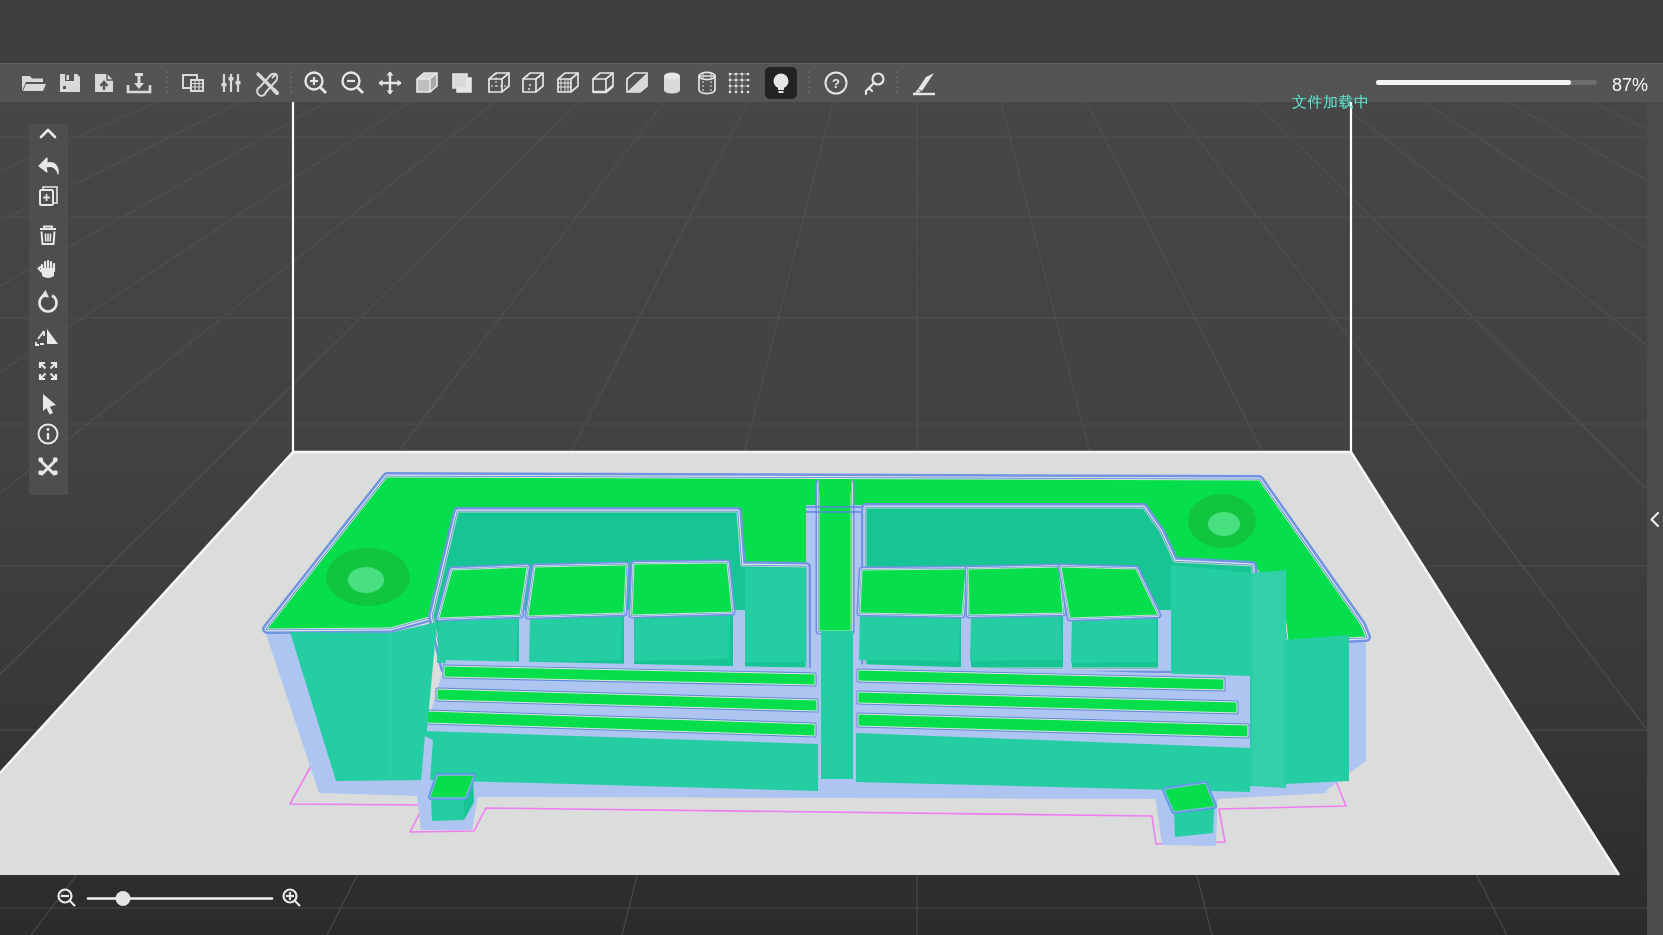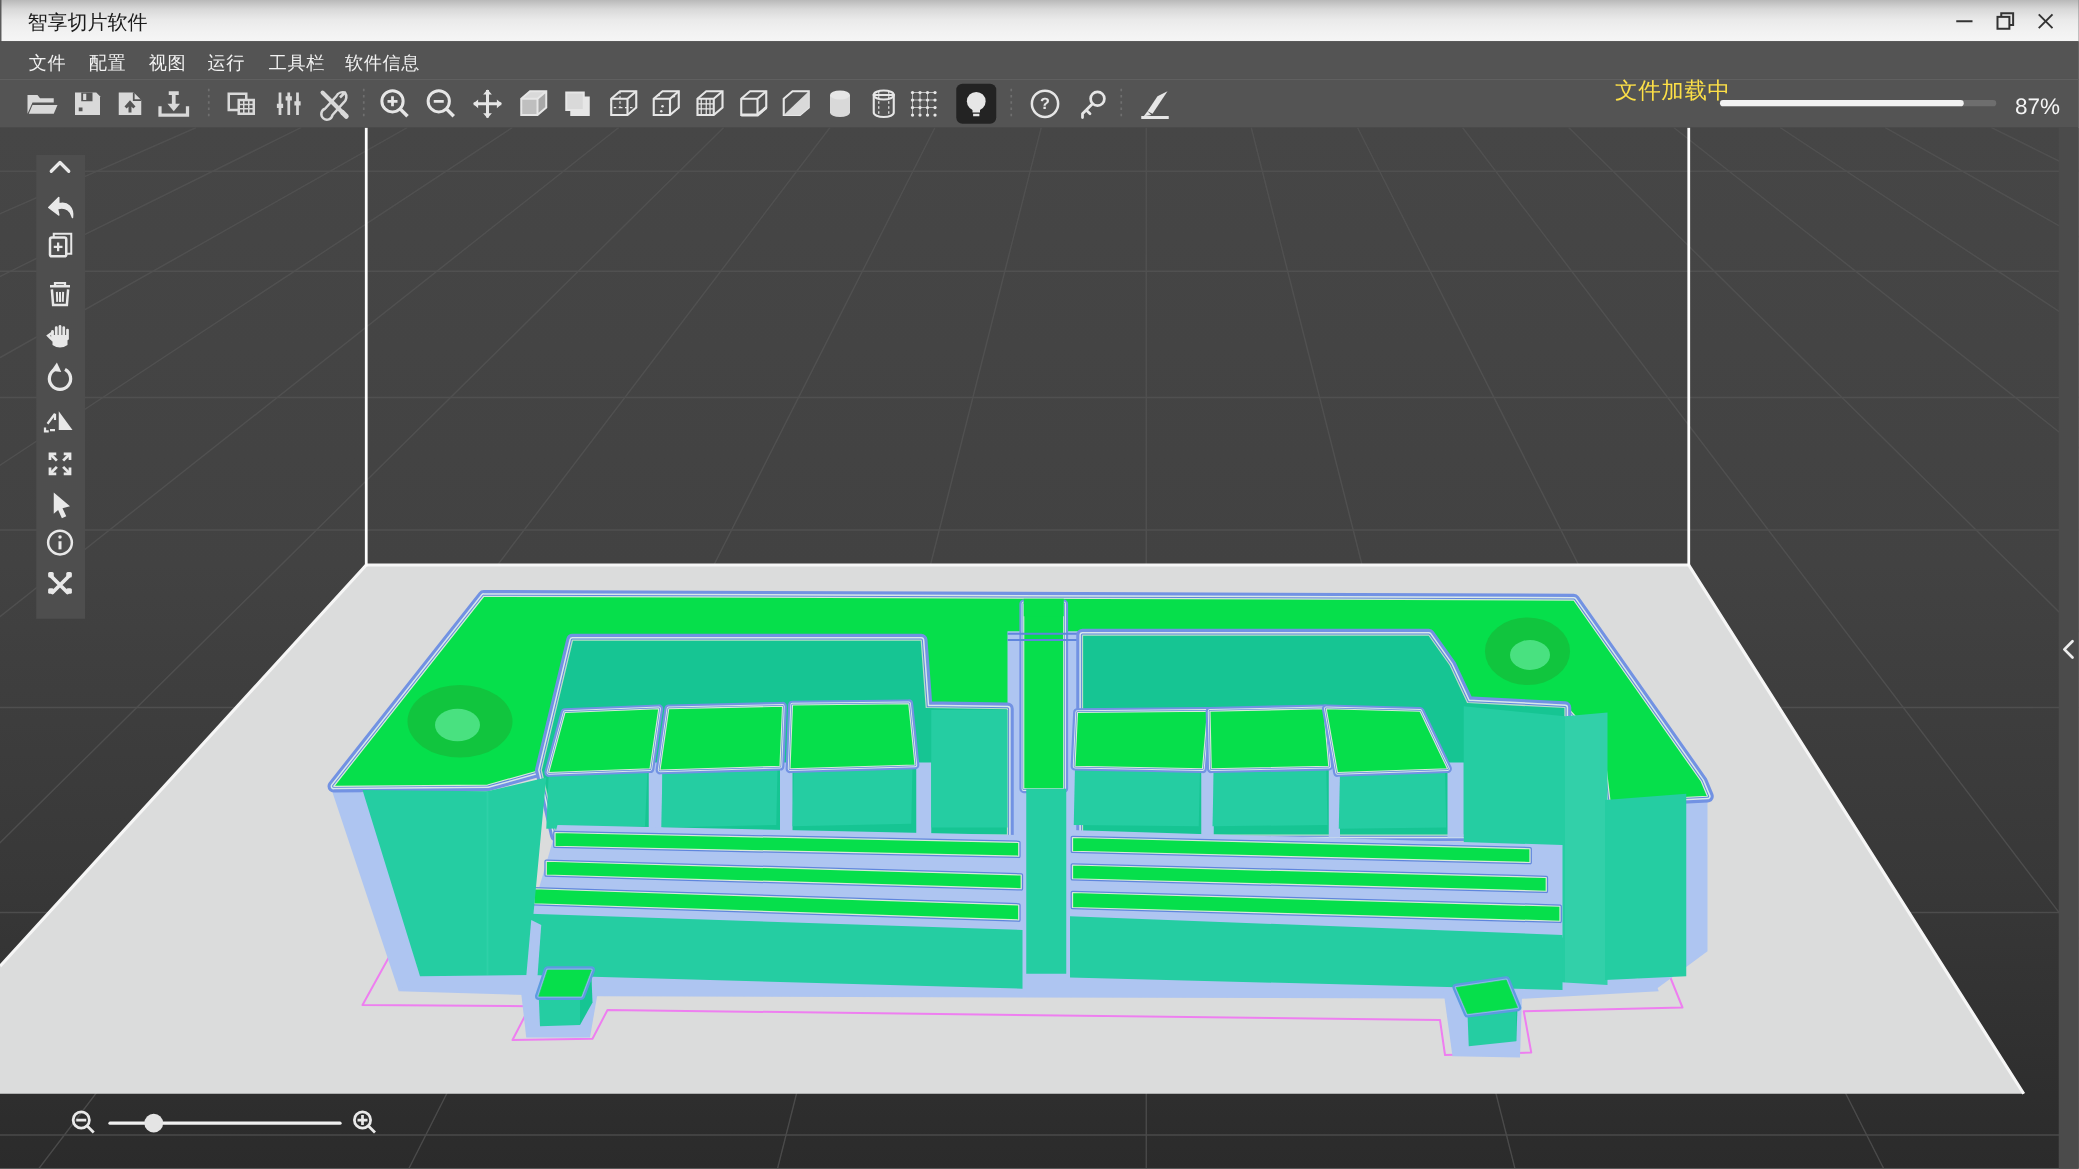--- a/index.html
+++ b/index.html
@@ -6,21 +6,21 @@
 html,body { width:1663px; height:935px; overflow:hidden; font-family:"Liberation Sans", sans-serif; }
 #app { position:relative; width:1663px; height:935px; background:#3e3e3e; }
 #titlebar { position:absolute; left:0; top:0; width:1663px; height:33px;
   background:linear-gradient(180deg,#b9b9b9 0%,#d8d8d8 22%,#eaeaea 48%,#f2f2f2 78%,#f5f5f5 100%);
   border-left:1px solid #5a5a5a; }
 #title-text { position:absolute; left:21px; top:8px; font-size:16px; color:#1a1a1a; }
 #winbtns { position:absolute; right:0; top:0; height:33px; }
 #menubar { position:absolute; left:0; top:33px; width:1663px; height:30px; background:#545454; }
 .mi { position:absolute; top:8px; font-size:14.5px; color:#f2f2f2; letter-spacing:0.5px;}
 #toolbar { position:absolute; left:0; top:63px; width:1663px; height:39px; background:#545454; border-top:1px solid #606060;}
-#prog-label { position:absolute; left:1292px; top:60px; font-size:18px; color:#fde047; letter-spacing:0.5px;}
+#prog-label { position:absolute; left:1292px; top:93px; font-size:15px; color:#5eead4; letter-spacing:0.5px;}
 #prog-track { position:absolute; left:1376px; top:80px; width:221px; height:5px; border-radius:3px; background:#6e6e6e; }
 #prog-fill { position:absolute; left:0; top:0; width:195px; height:5px; border-radius:3px; background:#f2f2f2; }
 #prog-pct { position:absolute; left:1612px; top:75px; font-size:18px; color:#f5f5f5; }
 #viewport { position:absolute; left:0; top:102px; width:1663px; height:833px; }
 </style>
 </head>
 <body>
 <div id="app">
   <div id="viewport">
   <svg width="1663" height="833" viewBox="0 102 1663 833">
@@ -216,40 +216,20 @@
           <line x1="295" y1="901" x2="300" y2="906"></line>
           <line x1="286" y1="896" x2="294" y2="896"></line>
           <line x1="290" y1="892" x2="290" y2="900"></line>
         </g>
 <line x1="88" y1="898.5" x2="272" y2="898.5" stroke="#f0f0f0" stroke-width="2.6" stroke-linecap="round"></line>
 <circle cx="123" cy="898.5" r="7.5" fill="#e4e4e4"></circle>
 <rect x="1647" y="102" width="16" height="833" fill="#4b4b4b"></rect>
 <path d="M 1658 513 L 1651.5 519.5 L 1658 526" fill="none" stroke="#ededed" stroke-width="2.2" stroke-linecap="round" stroke-linejoin="round"></path>
   </svg>
   </div>
-  <div id="titlebar">
-    <div id="title-text">智享切片软件</div>
-    <svg id="winbtns" width="120" height="33" style="position:absolute;right:6px;top:0">
-      <g stroke="#333" stroke-width="1.6" fill="none">
-        <line x1="28" y1="17" x2="41" y2="17"></line>
-        <rect x="61" y="13.5" width="9.5" height="9.5"></rect>
-        <path d="M 64 13.5 L 64 10.5 L 73.5 10.5 L 73.5 20 L 70.5 20"></path>
-        <line x1="94" y1="11.5" x2="105" y2="22.5"></line>
-        <line x1="105" y1="11.5" x2="94" y2="22.5"></line>
-      </g>
-    </svg>
-  </div>
-  <div id="menubar">
-    <span class="mi" style="left:23px">文件</span>
-    <span class="mi" style="left:71px">配置</span>
-    <span class="mi" style="left:119px">视图</span>
-    <span class="mi" style="left:166px">运行</span>
-    <span class="mi" style="left:215px">工具栏</span>
-    <span class="mi" style="left:276px">软件信息</span>
-  </div>
   <div id="toolbar">
     <svg width="1663" height="39">
 
 <g transform="translate(34,19)">
           <path d="M -12 8 L -12 -7 L -4 -7 L -2 -4.5 L 9 -4.5 L 9 -1 L -8 -1 Z" fill="#d9d9d9"></path>
           <path d="M -8 1 L 12 1 L 9 8 L -11 8 Z" fill="#d9d9d9"></path>
         </g>
 <g transform="translate(70,19)">
           <path d="M -10 -9 L 7 -9 L 10 -6 L 10 9 L -10 9 Z" fill="#d9d9d9"></path>
           <rect x="-5" y="-9" width="9" height="7" fill="#545454"></rect>

